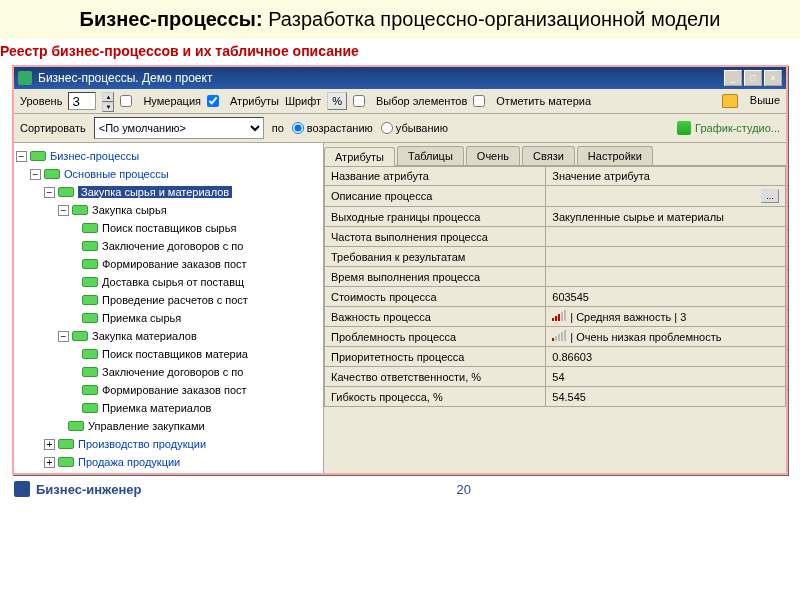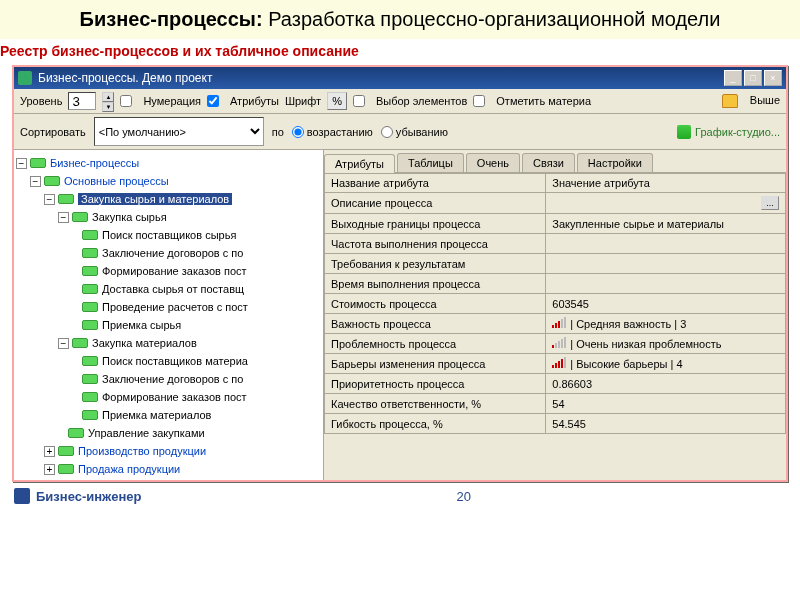--- a/index.html
+++ b/index.html
@@ -14,21 +14,21 @@
   .tb-btn { width: 18px; height: 16px; background: #d4d0c8; border: 1px outset #fff; font-size: 9px; text-align: center; line-height: 14px; cursor: pointer; font-family: Arial; }
   .toolbar { background: #ece9d8; border-bottom: 1px solid #aca899; padding: 3px 6px; display: flex; align-items: center; font-size: 11px; gap: 6px; }
   .toolbar input[type=text] { width: 28px; height: 18px; border: 1px inset #999; padding: 0 3px; }
   .toolbar .updown { width: 12px; height: 18px; display: inline-flex; flex-direction: column; }
   .toolbar .updown span { flex: 1; border: 1px outset #ccc; background: #e0e0e0; font-size: 6px; text-align: center; line-height: 8px; cursor: pointer; }
   .cb { display: inline-flex; align-items: center; gap: 11px; }
   .cb input { width: 12px; height: 12px; }
   .btn-small { border: 1px outset #ccc; background: #e8e8e8; padding: 0 4px; height: 18px; cursor: pointer; font-size: 11px; }
   .folder-icon { width: 16px; height: 14px; background: #f5c43a; border: 1px solid #c08020; border-radius: 2px 2px 0 0; display: inline-block; }
   .sortbar { background: #ece9d8; border-bottom: 1px solid #aca899; padding: 3px 6px; display: flex; align-items: center; gap: 8px; font-size: 11px; }
-  .sortbar select { width: 170px; height: 29px; border: 1px inset #999; background: #fff; font-size: 11px; }
+  .sortbar select { width: 170px; height: 22px; border: 1px inset #999; background: #fff; font-size: 11px; }
   .radio { display: inline-flex; align-items: center; gap: 3px; }
   .radio input { width: 12px; height: 12px; }
   .graf { color: #2a7a2a; display: inline-flex; align-items: center; gap: 4px; }
   .graf-icon { width: 14px; height: 14px; background: linear-gradient(#4c4,#2a2); border-radius: 2px; }
   .body { display: flex; height: 330px; }
   .tree { width: 310px; background: #fff; overflow: hidden; border-right: 1px solid #aca899; padding: 4px 2px; }
   .tree-node { white-space: nowrap; display: flex; align-items: center; height: 18px; font-size: 11px; }
   .expander { width: 11px; height: 11px; border: 1px solid #888; font-size: 10px; line-height: 9px; text-align: center; margin-right: 3px; background: #fff; cursor: pointer; }
   .rect { width: 16px; height: 10px; border-radius: 2px; margin-right: 4px; display: inline-block; }
   .rect.green { background: #5ad65a; border: 1px solid #3a9a3a; }
@@ -260,30 +260,20 @@
                 <td>Проблемность процесса</td>
                 <td class="val"><span class="bars">
                     <span style="height: 3px;"></span>
                     <span style="height: 5px; background: rgb(187, 187, 187);"></span>
                     <span style="height: 7px; background: rgb(187, 187, 187);"></span>
                     <span style="height: 9px; background: rgb(187, 187, 187);"></span>
                     <span style="height: 11px; background: rgb(187, 187, 187);"></span>
                   </span><span>| Очень низкая проблемность</span></td>
               </tr>
               <tr>
-                <td>Барьеры изменения процесса</td>
-                <td class="val"><span class="bars">
-                    <span style="height: 3px;"></span>
-                    <span style="height: 5px;"></span>
-                    <span style="height: 7px;"></span>
-                    <span style="height: 9px;"></span>
-                    <span style="height: 11px; background: rgb(187, 187, 187);"></span>
-                  </span><span>| Высокие барьеры | 4</span></td>
-              </tr>
-              <tr>
                 <td>Приоритетность процесса</td>
                 <td class="val"><span>0.86603</span></td>
               </tr>
               <tr>
                 <td>Качество ответственности, %</td>
                 <td class="val"><span>54</span></td>
               </tr>
               <tr>
                 <td>Гибкость процесса, %</td>
                 <td class="val"><span>54.545</span></td>

